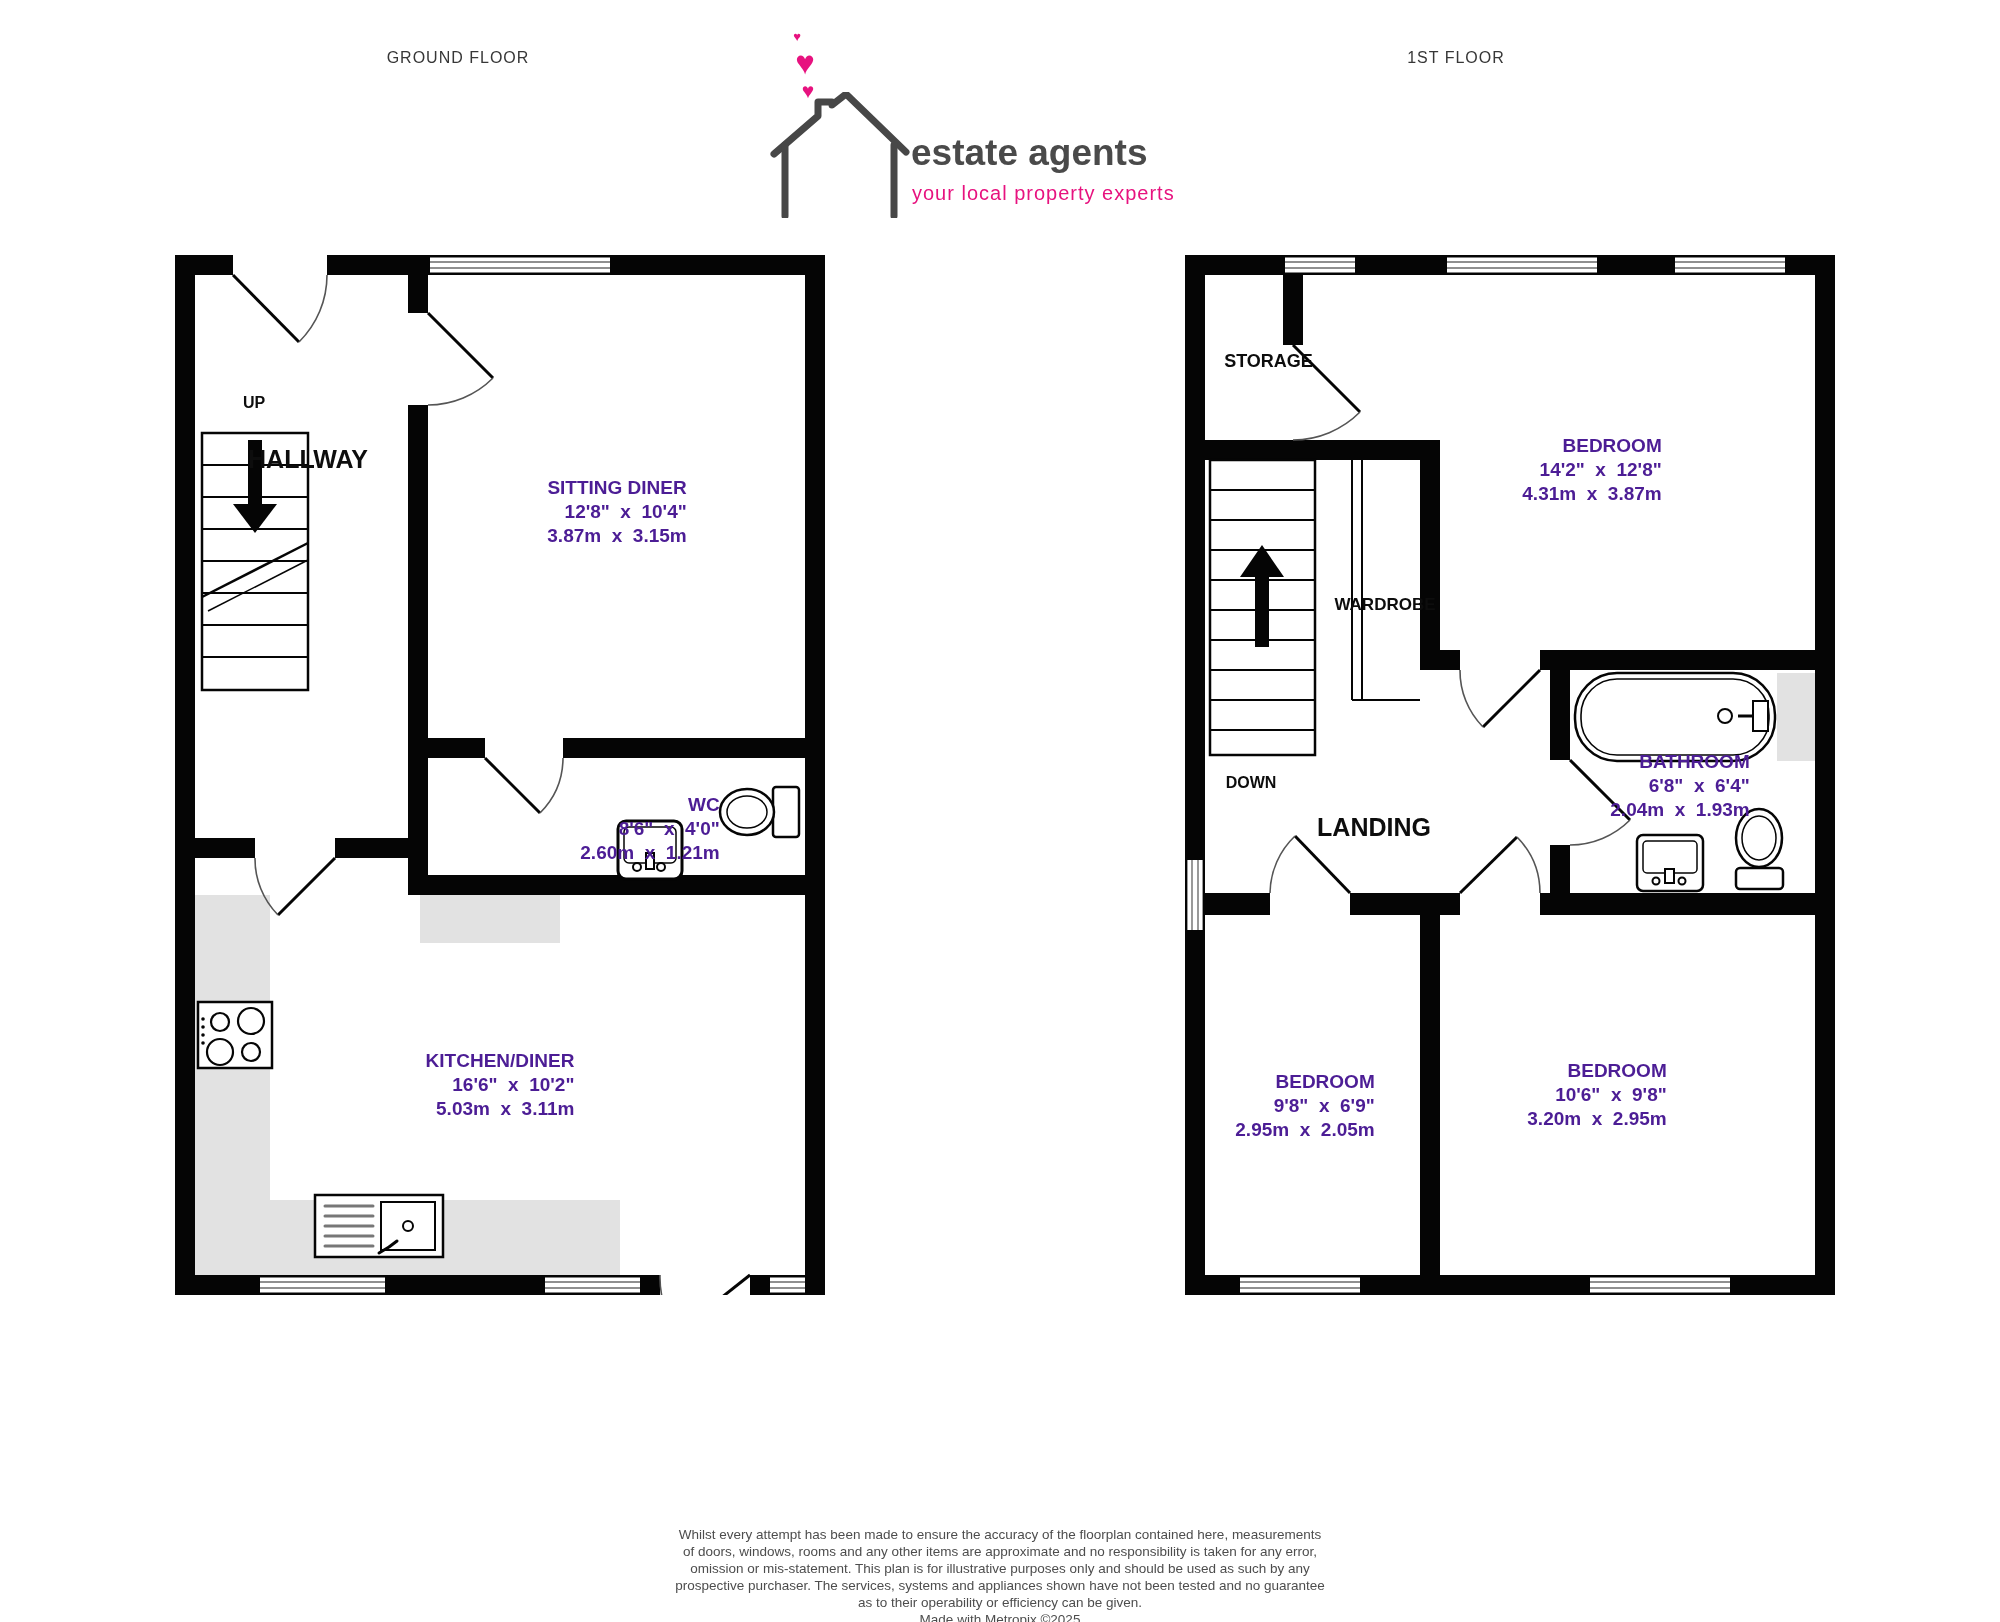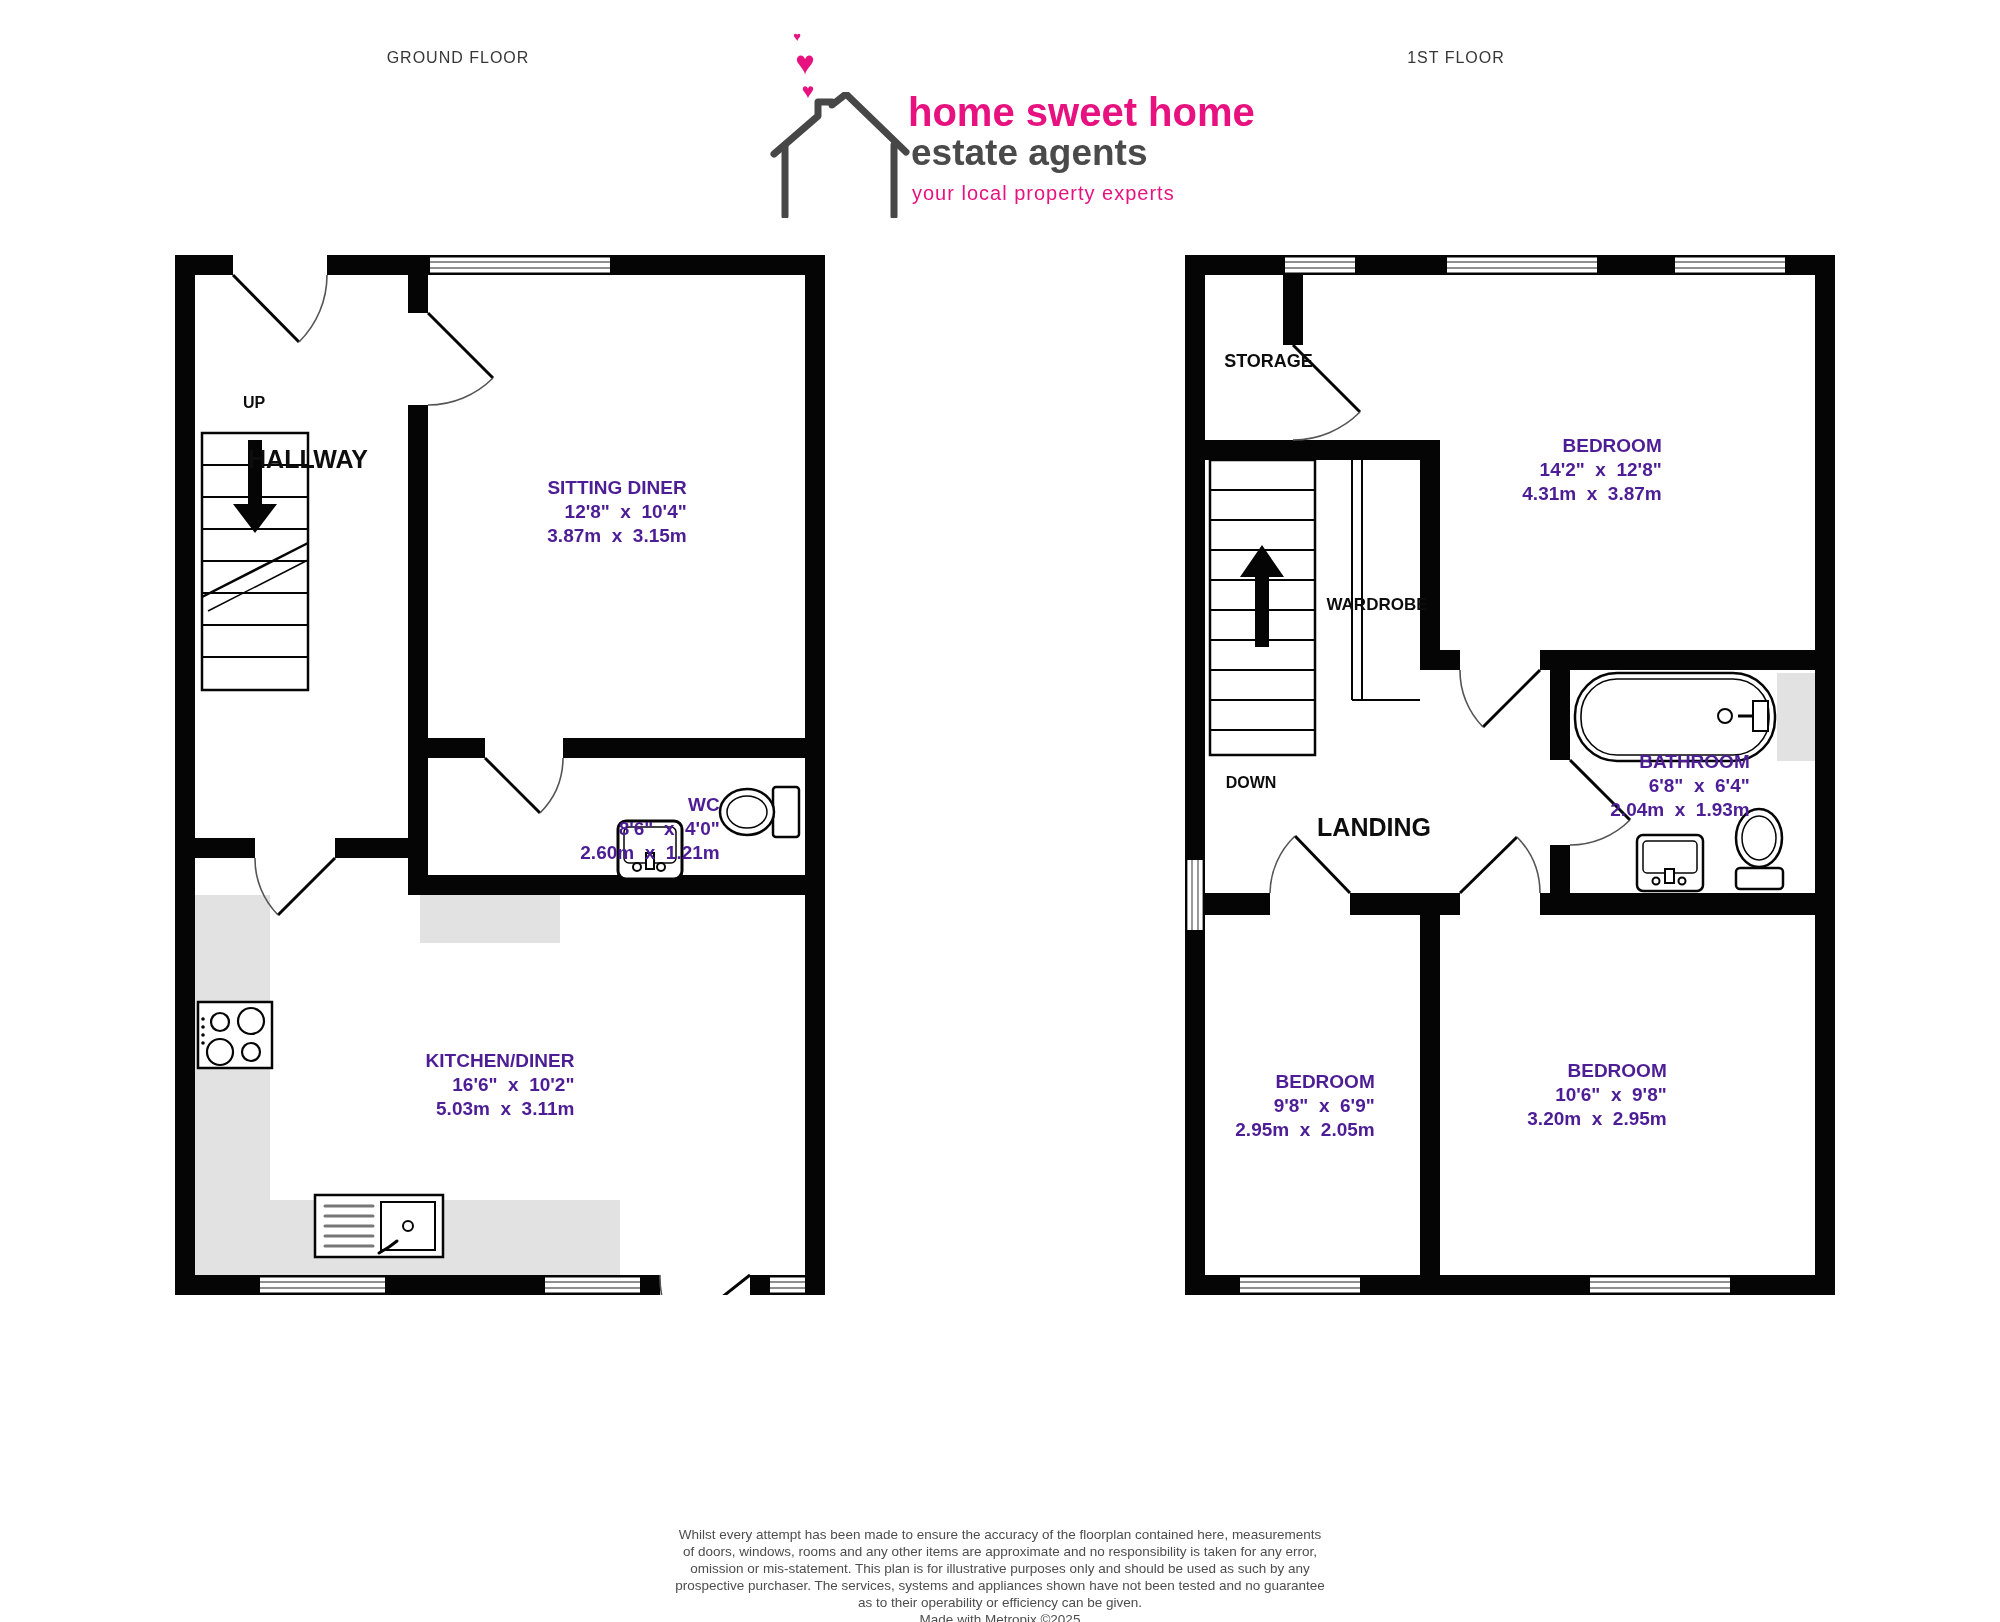--- a/index.html
+++ b/index.html
@@ -34,21 +34,20 @@
   <div class="floor-title" style="left:458px;top:58px;">GROUND FLOOR</div>
   <div class="floor-title" style="left:1456px;top:58px;">1ST FLOOR</div>
 
   <div class="logo-heart" style="left:797px;top:36px;font-size:13px;">♥</div>
   <div class="logo-heart" style="left:805px;top:62px;font-size:33px;">♥</div>
   <div class="logo-heart" style="left:808px;top:90px;font-size:21px;">♥</div>
   <svg style="position:absolute;left:770px;top:92px;" width="140" height="126" viewBox="0 0 140 126">
     <path d="M4,62 L48,24 L48,10 L62,10 L62,13 L76,2 L136,60" fill="none" stroke="#474747" stroke-width="7" stroke-linecap="round" stroke-linejoin="round"></path>
     <path d="M15,53 L15,124 M124,53 L124,124" fill="none" stroke="#474747" stroke-width="7" stroke-linecap="round"></path>
   </svg>
-  <div class="brand1" style="left:908px;top:90px;">home sweet home</div>
   <div class="brand2" style="left:911px;top:132px;">estate agents</div>
   <div class="brand3" style="left:912px;top:182px;">your local property experts</div>
 
   <div class="plan" style="left:175px;top:255px;">
     <svg width="650" height="1040" viewBox="0 0 650 1040">
 
       <g fill="#e2e2e2">
         <rect x="20" y="640" width="75" height="380"></rect>
         <rect x="20" y="945" width="425" height="75"></rect>
         <rect x="245" y="640" width="140" height="48"></rect>
@@ -273,21 +272,21 @@
         <rect x="551" y="613" width="47" height="21" rx="4" fill="#fff" stroke="#050505" stroke-width="2.5"></rect>
       </g>
     </svg>
 
     <div class="plan-label" style="left:64px;top:106px;font-size:18px;padding-left:39px;">STORAGE</div>
     <div class="rblock" style="left:407px;top:215px;">
       <div>BEDROOM</div>
       <div>14'2"  x  12'8"</div>
       <div>4.31m  x  3.87m</div>
     </div>
-    <div class="plan-label mid-label" style="left:192px;top:350px;">WARDROBE</div>
+    <div class="plan-label mid-label" style="left:200px;top:350px;">WARDROBE</div>
     <div class="plan-label small-label" style="left:66px;top:528px;">DOWN</div>
     <div class="plan-label" style="left:189px;top:572px;">LANDING</div>
     <div class="rblock" style="left:495px;top:531px;">
       <div>BATHROOM</div>
       <div>6'8"  x  6'4"</div>
       <div>2.04m  x  1.93m</div>
     </div>
     <div class="rblock" style="left:120px;top:851px;">
       <div>BEDROOM</div>
       <div>9'8"  x  6'9"</div>

